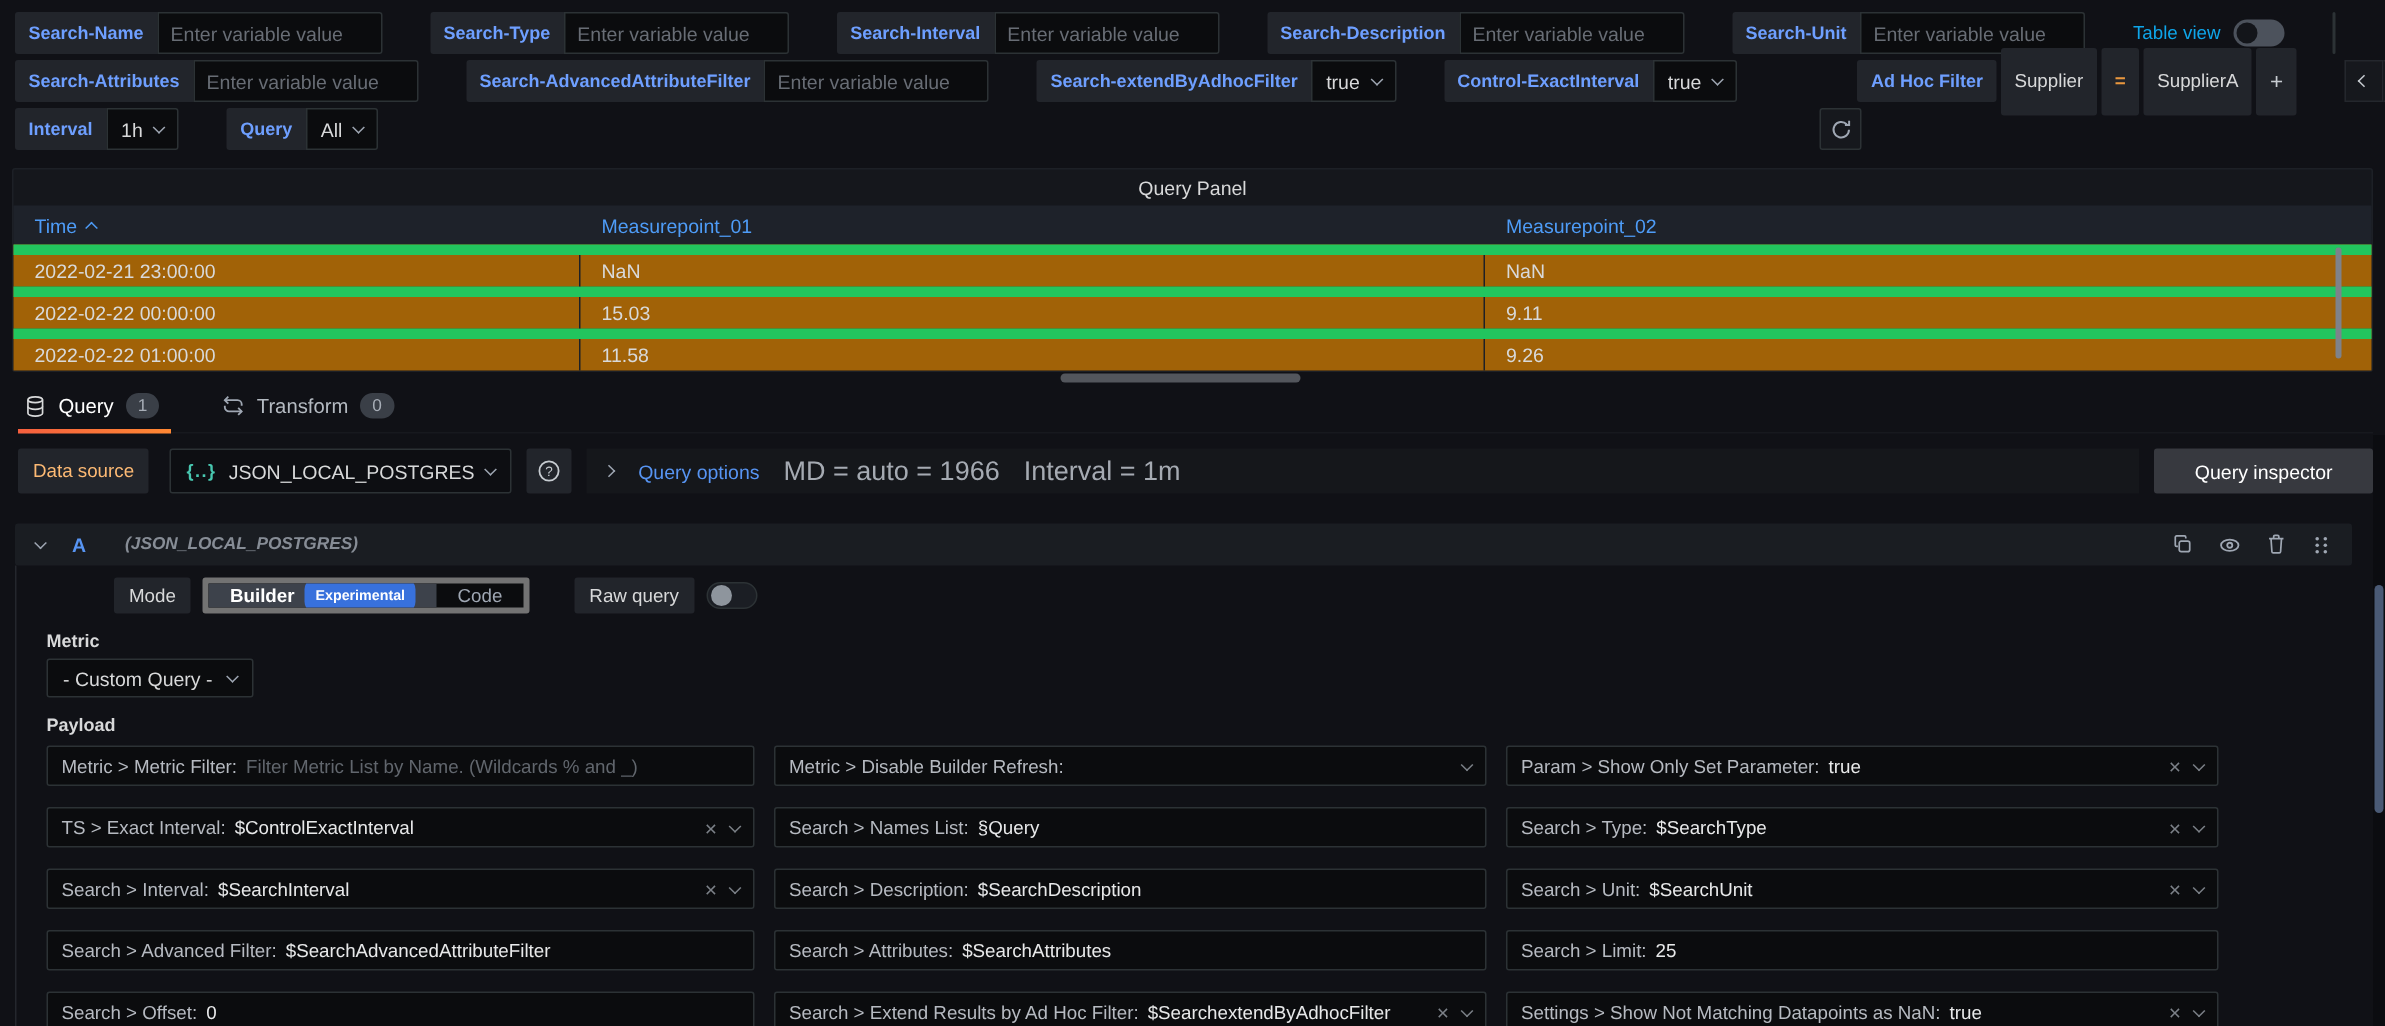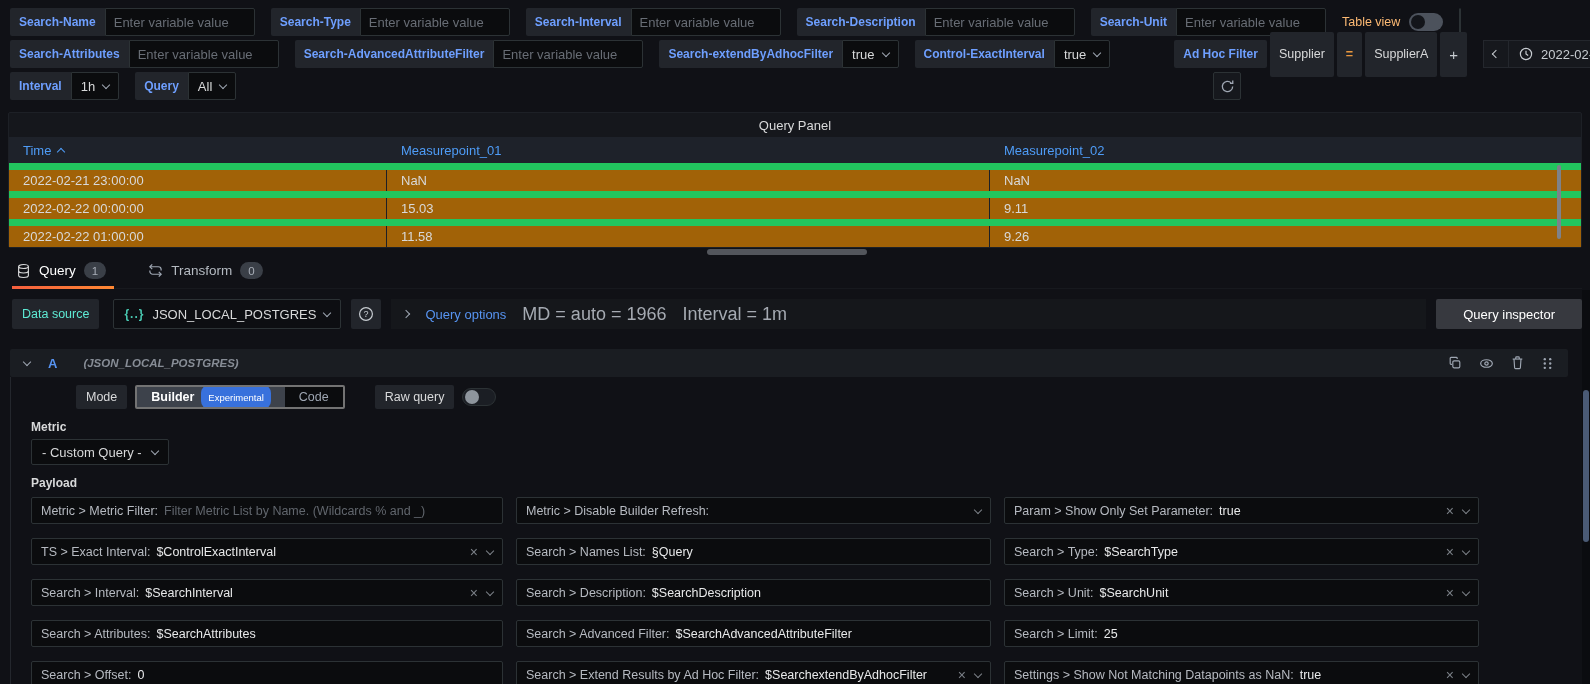--- a/index.html
+++ b/index.html
@@ -12,33 +12,33 @@
     position:relative;
   }
   .chv{display:inline-block;width:6px;height:6px;border-right:1.5px solid currentColor;border-bottom:1.5px solid currentColor;flex:none;}
   .chv.down{transform:rotate(45deg);margin-top:-2px;}
   .chv.up{transform:rotate(225deg);margin-top:3px;}
   .chv.right{transform:rotate(-45deg);}
   .chv.left{transform:rotate(135deg);}
 
   
   .varbar{padding:8px 22px 0 10px;}
-  .vrow{display:flex;align-items:center;margin-bottom:4px;height:28px;}
+  .vrow{display:flex;align-items:center;margin-bottom:4px;height:28px;gap:16px;}
   .vargroup{display:flex;align-items:stretch;height:28px;margin-right:16px;}
   .varlabel{background:#22252b;color:#6e9fff;font-size:12px;font-weight:700;display:flex;align-items:center;padding:0 9px;border-radius:2px 0 0 2px;white-space:nowrap;}
   .varinput{width:150px;height:28px;background:#0b0c0e;border:1px solid #2c3235;border-radius:0 2px 2px 0;color:#c7ccd1;font-size:13px;padding:0 8px;outline:none;font-family:"Liberation Sans",sans-serif;}
   .varinput::placeholder{color:#686d75;}
   .varselect{display:flex;align-items:center;gap:8px;height:28px;background:#0b0c0e;border:1px solid #2c3235;border-radius:0 2px 2px 0;color:#d8d9da;font-size:13px;padding:0 9px;cursor:pointer;white-space:nowrap;}
   .varselect .chv{color:#9fa7b3;}
   .chipgroup{display:flex;align-items:center;gap:3px;margin-right:16px;}
   .chip{background:#22252b;color:#d8d9da;font-size:12.5px;display:flex;align-items:center;padding:0 9px;height:45px;border-radius:2px;white-space:nowrap;}
   .chip.op{color:#e9973e;font-weight:700;}
   .chip.add{font-size:15px;color:#c7ccd1;cursor:pointer;}
   .tvgroup{display:flex;align-items:center;gap:9px;margin-left:auto;margin-right:16px;}
-  .tvlabel{font-size:12.5px;color:#fdba74;white-space:nowrap;}
+  .tvlabel{font-size:12.5px;color:#0ea5e9;white-space:nowrap;}
   .switch{width:34px;height:18px;border-radius:9px;position:relative;cursor:pointer;flex:none;}
   .switch .knob{position:absolute;top:2px;left:2px;width:14px;height:14px;border-radius:50%;}
   .switch.tv{background:#4c525c;}
   .switch.tv .knob{background:#13151a;}
   .switch.raw{background:#1b1e24;border:1px solid #2c3235;}
   .switch.raw .knob{background:#8e959d;top:1px;}
   .fillactual{display:flex;height:28px;border:1px solid #2c3235;border-radius:2px;overflow:hidden;margin-right:153px;}
   .fa-seg{display:flex;align-items:center;padding:0 13px;font-size:12.5px;color:#9fa7b3;background:#16181d;cursor:pointer;}
   .fa-seg.active{background:#41454e;color:#ffffff;font-weight:700;}
   .timepicker{display:flex;align-items:center;margin-left:auto;}
@@ -63,45 +63,45 @@
   
   .tabbar{display:flex;align-items:flex-end;gap:30px;margin:14px 8px 0 12px;border-bottom:1px solid #17191e;}
   .tab{position:relative;display:flex;align-items:center;gap:8px;padding:0 8px 9px 4px;cursor:pointer;}
   .tab-label{font-size:13.5px;font-weight:500;color:#b4bac1;}
   .tab.active .tab-label{color:#ffffff;}
   .badge{display:inline-flex;align-items:center;height:17px;padding:0 8px;border-radius:9px;background:#3a3f47;color:#a8aeb7;font-size:11.5px;}
   .tab-underline{position:absolute;left:0;right:0;bottom:-1px;height:3px;background:linear-gradient(90deg,#f55f3e,#ff8833);}
 
   
   .dsrow{display:flex;align-items:center;margin:10px 8px 0 12px;height:30px;}
-  .dslabel{background:#22252b;color:#5eead4;font-size:12.5px;font-weight:500;display:flex;align-items:center;height:30px;padding:0 10px;border-radius:2px;margin-right:14px;}
+  .dslabel{background:#22252b;color:#fdba74;font-size:12.5px;font-weight:500;display:flex;align-items:center;height:30px;padding:0 10px;border-radius:2px;margin-right:14px;}
   .dspicker{display:flex;align-items:center;gap:8px;height:30px;background:#0d0e12;border:1px solid #2c3235;border-radius:2px;padding:0 10px;cursor:pointer;margin-right:10px;}
   .dsicon{color:#48c7b0;font-size:12px;font-weight:700;letter-spacing:1px;}
   .dsname{font-size:13px;font-weight:500;color:#d8d9da;}
   .helpbtn{width:30px;height:30px;display:flex;align-items:center;justify-content:center;background:#22252b;border:none;border-radius:2px;cursor:pointer;margin-right:10px;}
   .qoptions{flex:1;display:flex;align-items:center;gap:16px;height:30px;background:#15171b;padding:0 12px;color:#9fa7b3;cursor:pointer;}
   .qo-label{color:#5794f2;font-size:13px;font-weight:500;}
   .qo-meta{font-size:18px;color:#a5aab2;}
   .inspectorbtn{height:30px;display:flex;align-items:center;padding:0 27px;background:#37393f;border:none;border-radius:2px;color:#ffffff;font-size:13px;font-weight:500;cursor:pointer;margin-left:10px;font-family:"Liberation Sans",sans-serif;}
 
   
   .editor{margin:20px 22px 0 10px;}
   .qheader{display:flex;align-items:center;height:28px;background:#1a1d22;border-radius:2px;padding:0 14px;}
   .qh-chev{color:#9fa7b3;cursor:pointer;margin-right:18px;}
   .refid{color:#5794f2;font-size:13px;font-weight:700;margin-right:26px;}
   .dsref{color:#878d96;font-size:11.5px;font-style:italic;font-weight:bold;}
   .qicons{margin-left:auto;display:flex;align-items:center;gap:17px;}
   .qicons span{display:flex;cursor:pointer;}
   .qbody{border-left:1px solid #24272d;padding:8px 0 0 20px;}
   .moderow{display:flex;align-items:center;}
   .modechip{background:#22252b;color:#d8d9da;font-size:12.5px;font-weight:500;display:flex;align-items:center;height:24px;padding:0 10px;border-radius:2px;margin-right:8px;margin-left:45px;}
-  .segmented{display:flex;height:24px;border:2px solid #737373;border-radius:2px;overflow:hidden;background:#0b0c0e;}
+  .segmented{display:flex;height:24px;border:4px solid #737373;border-radius:2px;overflow:hidden;background:#0b0c0e;}
   .segbtn{display:flex;align-items:center;gap:7px;padding:0 14px;font-size:12.5px;color:#9fa7b3;cursor:pointer;}
   .segbtn.active{background:#3d424b;color:#ffffff;font-weight:700;}
-  .expbadge{display:inline-flex;align-items:center;height:15px;padding:12px 7px;border-radius:8px;background:#3871dc;color:#fff;font-size:9.5px;font-weight:400;}
+  .expbadge{display:inline-flex;align-items:center;height:15px;padding:12px 7px;border-radius:8px;background:#3871dc;color:#fff;font-size:9.5px;font-weight:700;}
   .rawchip{margin-left:30px;margin-right:8px;}
   .fieldlabel{font-size:12px;font-weight:700;color:#d8d9da;margin-top:11px;}
   .metricselect{display:inline-flex;align-items:center;gap:10px;height:26px;border:1px solid #2c3235;background:#0b0c0e;border-radius:2px;padding:0 10px;font-size:13px;color:#d8d9da;margin-top:5px;cursor:pointer;}
   .metricselect .chv{color:#9fa7b3;}
   .pgrid{display:grid;grid-template-columns:472px 475px 475px;column-gap:13px;row-gap:14px;margin-top:7px;}
   .pfield{display:flex;align-items:center;height:27px;background:#0b0c0e;border:1px solid #2c3235;border-radius:2px;padding:0 9px;gap:6px;overflow:hidden;}
   .pf-label{color:#b6bac1;font-size:12.5px;white-space:nowrap;}
   .pf-value{color:#e8e9ea;font-size:12.5px;font-weight:500;white-space:nowrap;}
   .pf-ph{color:#61666d;font-size:12.5px;white-space:nowrap;}
   .pf-icons{margin-left:auto;display:flex;align-items:center;gap:9px;color:#7b8087;}
@@ -414,28 +414,28 @@
       <div class="pfield">
         <span class="pf-label">Search &gt; Unit:</span>
         <span class="pf-value">$SearchUnit</span>
         <span class="pf-icons">
             <span class="pf-x">×</span>
             <i class="chv down"></i>
           </span>
       </div>
 
       <div class="pfield">
+        <span class="pf-label">Search &gt; Advanced Filter:</span>
+        <span class="pf-value">$SearchAdvancedAttributeFilter</span>
+      </div>
+      <div class="pfield">
         <span class="pf-label">Search &gt; Attributes:</span>
         <span class="pf-value">$SearchAttributes</span>
       </div>
       <div class="pfield">
-        <span class="pf-label">Search &gt; Advanced Filter:</span>
-        <span class="pf-value">$SearchAdvancedAttributeFilter</span>
-      </div>
-      <div class="pfield">
         <span class="pf-label">Search &gt; Limit:</span>
         <span class="pf-value">25</span>
       </div>
 
       <div class="pfield">
         <span class="pf-label">Search &gt; Offset:</span>
         <span class="pf-value">0</span>
       </div>
       <div class="pfield">
         <span class="pf-label">Search &gt; Extend Results by Ad Hoc Filter:</span>

